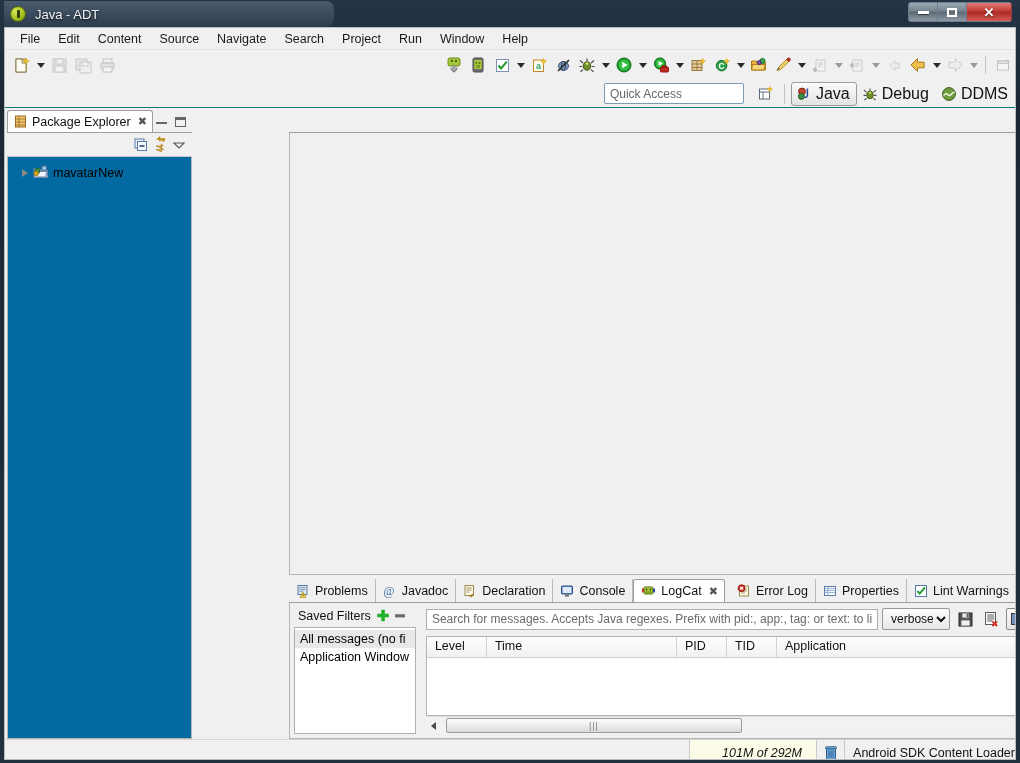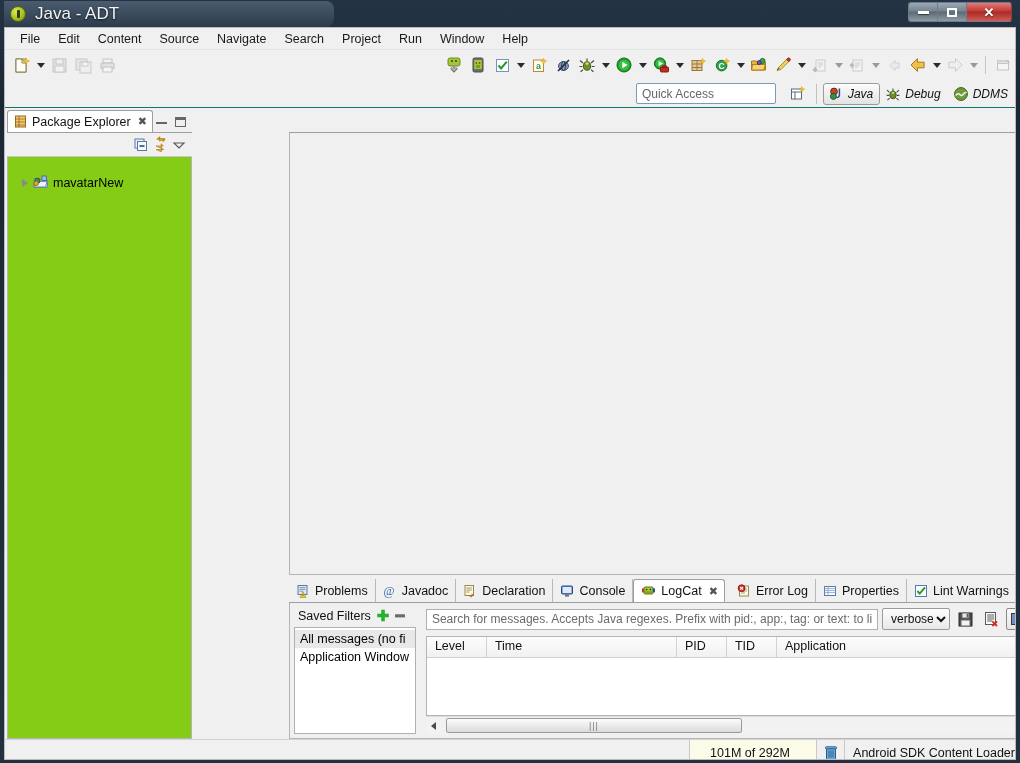--- a/index.html
+++ b/index.html
@@ -36,21 +36,21 @@
     background: radial-gradient(circle at 35% 32%, #d8e85a 0%, #a8c020 55%, #6b8a10 100%);
     border: 1px solid #55670c;
     display:flex; align-items:center; justify-content:center;
     flex: 0 0 auto;
   }
   .app-icon::after {
     content:""; width:3px; height:8px; background:#2f3b0a; border-radius:1px;
   }
   #title-text {
     position: relative; z-index: 2;
-    margin-left: 9px; color: #f2f4f6; font-size: 17px;
+    margin-left: 9px; color: #f2f4f6; font-size: 13px;
     text-shadow: 0 1px 2px rgba(0,0,0,.8);
     white-space: nowrap;
   }
   #win-controls {
     position: absolute; right: 4px; top: 1px;
     display: flex; z-index: 3;
   }
   .wbtn {
     width: 29px; height: 20px;
     border: 1px solid #6c7c8c;
@@ -123,24 +123,23 @@
     font-family: "Liberation Sans", sans-serif;
     font-size: 12px; color: #555;
     padding: 0 5px;
     border-radius: 2px;
     outline: none;
   }
   #quick-access::placeholder { color: #666; }
   #persp-sep { width:1px; height:20px; background:#c0c0c0; margin:0 6px; }
   .persp-btn {
     display: flex; align-items: center; gap: 4px;
-    padding: 2px 6px 2px 4px; font-size: 12px; color: #111;
+    padding: 2px 6px 2px 4px; font-size: 16px; color: #111;
     border: 1px solid transparent; border-radius: 3px;
     white-space: nowrap;
-    font-style: italic;
   }
   .persp-btn.active {
     border: 1px solid #9a9a9a;
     background: linear-gradient(to bottom, #fbfbfb, #e3e3e3);
     box-shadow: inset 0 1px 0 #fff;
   }
 
   
   #main {
     position: relative;
@@ -176,23 +175,23 @@
   .mini-btn { width: 17px; height: 16px; display:flex;align-items:center;justify-content:center; }
   .mini-minimize { width: 11px; height: 3px; border-bottom: 2px solid #666; }
   .mini-maximize { width: 11px; height: 10px; border: 1px solid #666; border-top-width: 3px; }
   #pkg-toolbar {
     height: 24px; background: #f0f0f0;
     border-bottom: 1px solid #c8c8c8;
     display: flex; align-items: center; justify-content: flex-end;
     padding-right: 4px; gap: 2px;
   }
   #pkg-tree {
-    flex: 1 1 auto; background: #84cc16;
+    flex: 1 1 auto; background: #0369a1;
     border: 1px solid #b5b5b5; border-top: none;
-    padding-top: 16px;
+    padding-top: 6px;
   }
   .tree-row { display: flex; align-items: center; gap: 4px; padding: 2px 4px 2px 14px; font-size: 12.5px; }
   .tree-arrow { width:0;height:0;border-top:4px solid transparent;border-bottom:4px solid transparent;border-left:6px solid #8a8a8a; flex:0 0 auto; }
 
   
   #right-col { flex: 1 1 auto; display: flex; flex-direction: column; margin-left: 4px; padding-left: 45px; }
   #editor-area { height: 465px; display: flex; flex-direction: column; }
   .editor-tabrow {
     height: 23px; border-bottom: 1px solid #9e9e9e;
     display: flex; align-items: flex-end; position: relative;
@@ -287,21 +286,21 @@
     height: 26px; display: flex; align-items: stretch;
     background: #f0f0f0; border-top: 1px solid #d4d4d4;
   }
   #sb-spacer { flex: 1 1 auto; }
   #heap {
     width: 128px; background: #fbfbe8; border-left: 1px solid #c9c9c9; border-right: 1px solid #c9c9c9;
     display: flex; align-items: center; position: relative;
     font-size: 12.5px; color: #111;
   }
   #heap-used { position:absolute; left:0; top:0; bottom:0; width: 44px; background: #fbfbe8; }
-  #heap-label { position: relative; margin-left: 20px; }
+  #heap-label { position: relative; margin-left: 32px; font-style: italic; }
   #gc-cell { width: 28px; display: flex; align-items: center; justify-content: center; border-right: 1px solid #c9c9c9; }
   #job-cell { display: flex; align-items: center; padding-left: 8px; font-size: 12.5px; color: #111; white-space: nowrap; }
 
   
   svg { display: block; }
 </style>
 </head>
 <body>
 
 <div id="app">

